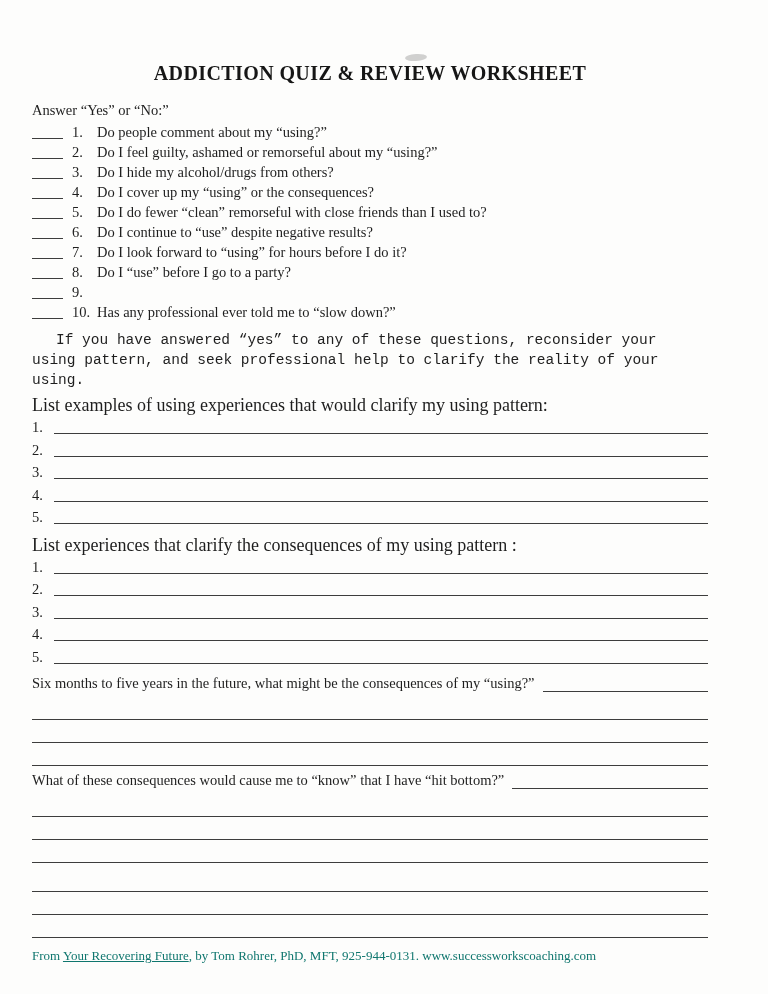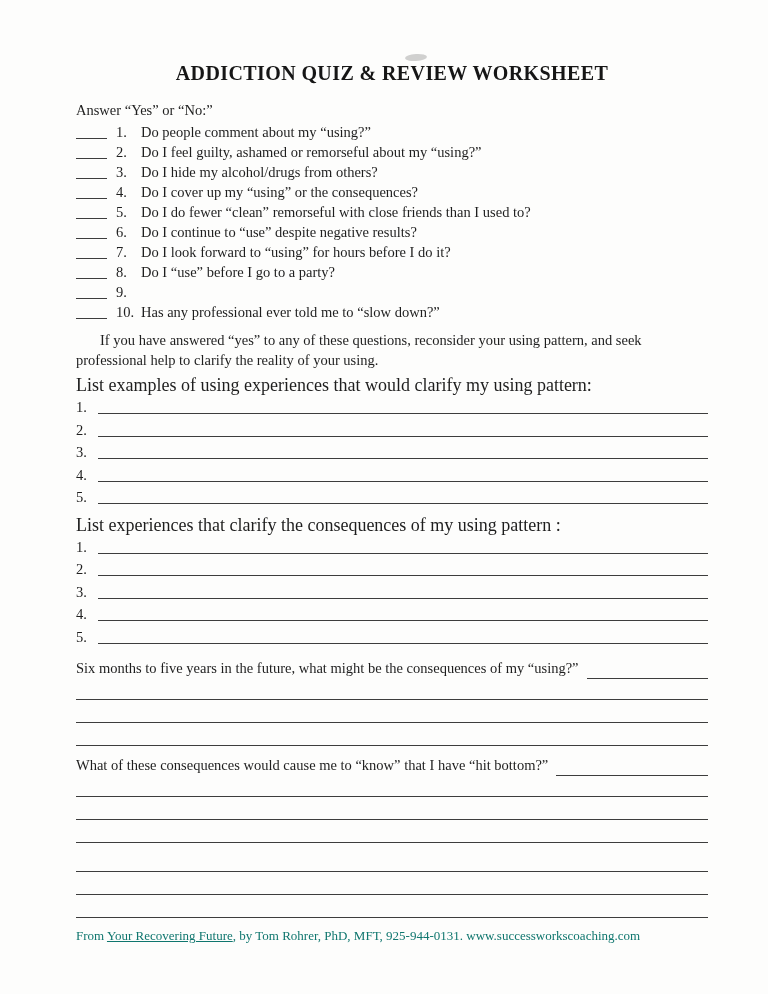--- a/index.html
+++ b/index.html
@@ -9,21 +9,21 @@
     background: #fdfdfc;
     font-family: "Liberation Serif", "DejaVu Serif", serif;
     color: #1e1e1e;
     position: relative;
     overflow: hidden;
   }
   .page {
     box-sizing: border-box;
     width: 768px;
     height: 882px;
-    padding: 60px 60px 0 76px;
+    padding: 60px 60px 0 32px;
     position: relative;
   }
   .scan-smudge {
     position: absolute;
     left: 405px; top: 54px;
     width: 22px; height: 7px;
     background: #9a9a9a;
     opacity: .45;
     border-radius: 50%;
     transform: rotate(-4deg);
@@ -58,31 +58,32 @@
     transform: translateY(2px);
     margin-right: 9px;
   }
   .q-num { flex: 0 0 25px; }
   .q-text { white-space: nowrap; }
   .note {
     margin: 8px 0 0 0;
     font-size: 14.5px;
     line-height: 20px;
     text-indent: 24px;
+    font-family: Liberation Mono, monospace;
   }
   .section { margin-top: 5px; }
   .section.gap { margin-top: 6px; }
   .prompt {
     margin: 0 0 2px 0;
     font-size: 18px;
     line-height: 20px;
   }
   .prompt-row {
     display: flex;
-    align-items: flex-end;
+    align-items: flex-start;
     height: 22px;
     font-size: 14.5px;
   }
   .prompt-row .prompt-text { white-space: nowrap; }
   .inline-line {
     flex: 1;
     border-bottom: 1.5px solid #3d3d3d;
     height: 14px;
     transform: translateY(2px);
     margin-left: 8px;

